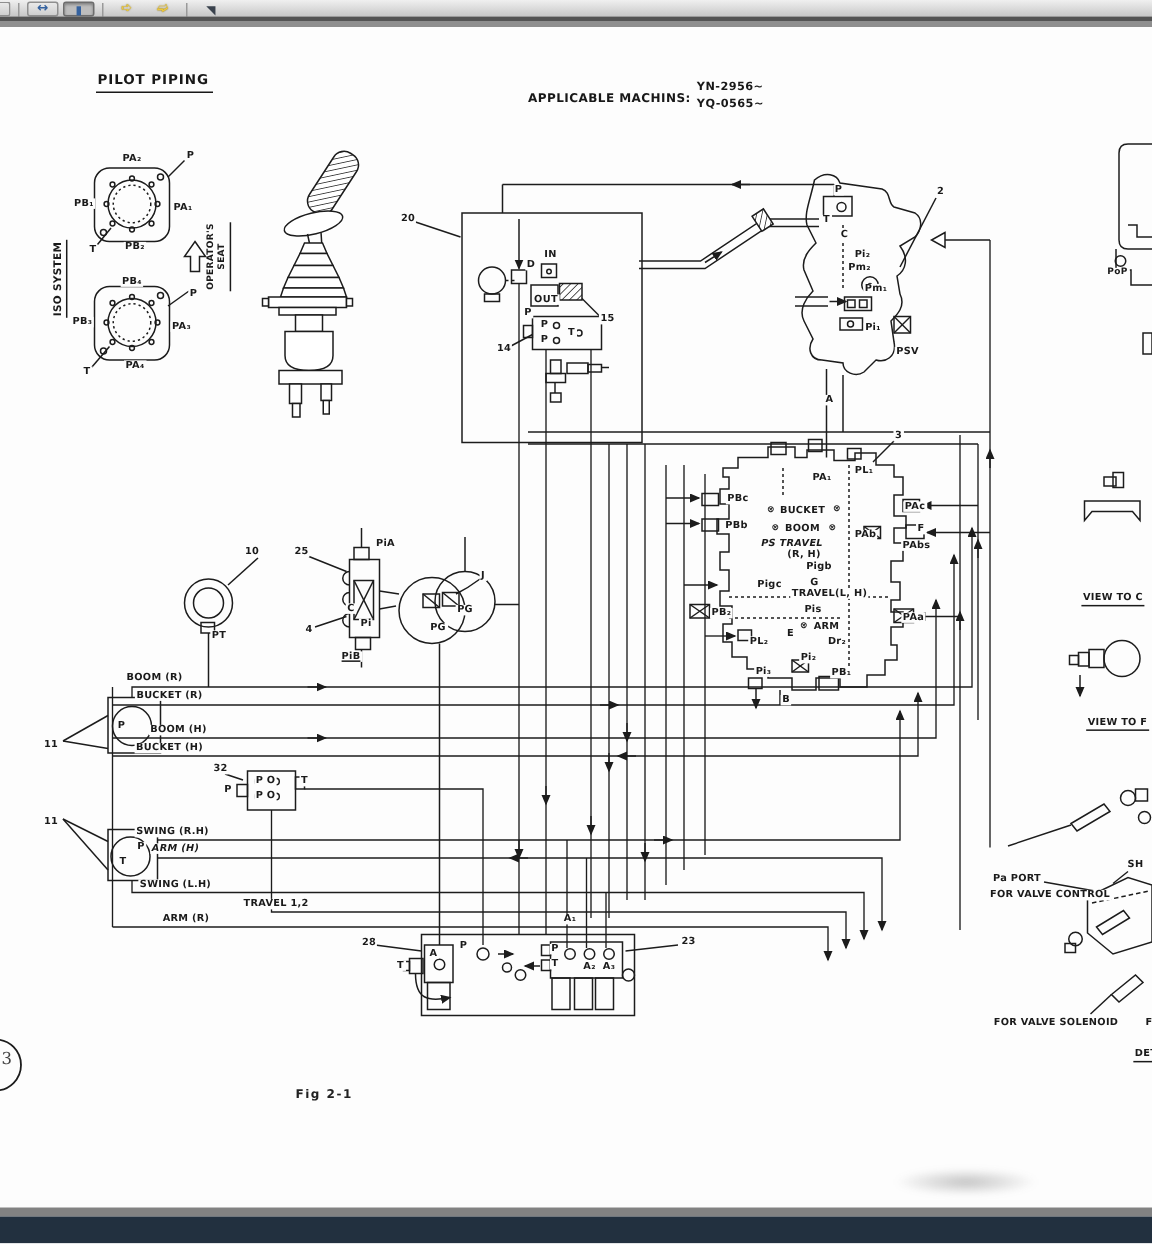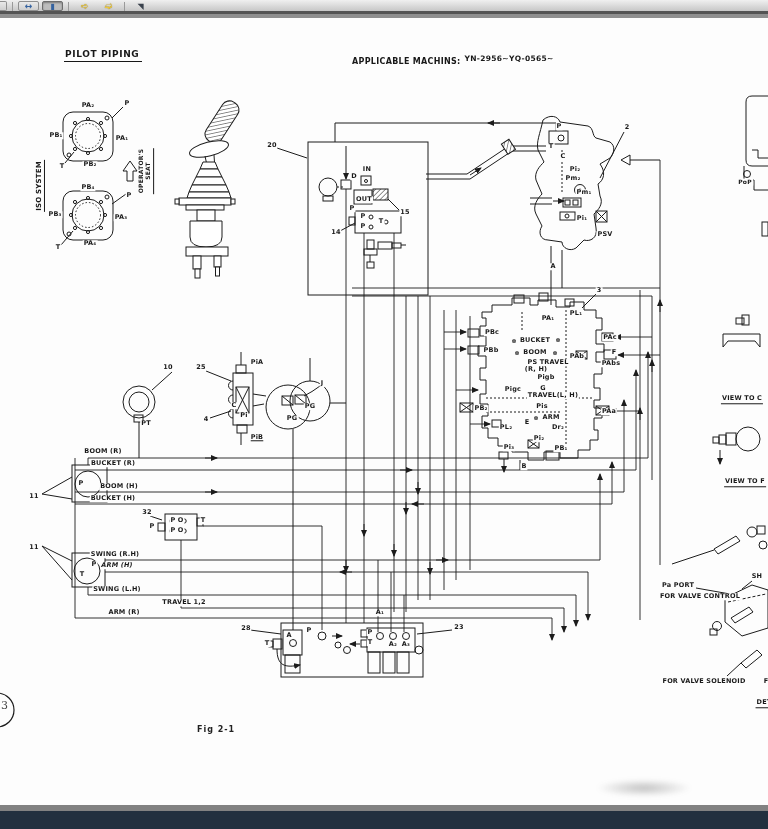--- a/index.html
+++ b/index.html
@@ -32,21 +32,21 @@
   #labels{position:absolute;left:0;top:0;width:768px;height:829px;pointer-events:none;}
   .lbl{position:absolute;transform:translate(-50%,-50%);font:700 6.5px "DejaVu Sans","Liberation Sans",sans-serif;
        color:#1a1a1a;letter-spacing:.2px;white-space:pre;background:#fdfdfd;padding:0 1px;line-height:1.15;
        text-align:center;}
   .lbl.u{border-bottom:1px solid #1a1a1a;padding-bottom:1px;}
   .lbl.rot{transform:translate(-50%,-50%) rotate(-90deg);}
   .title{position:absolute;left:64px;top:49px;font:700 9px "DejaVu Sans","Liberation Sans",sans-serif;
          letter-spacing:.6px;color:#181818;border-bottom:1.5px solid #181818;padding:0 3px 2px 1px;}
   .applic{position:absolute;left:352px;top:57px;display:flex;align-items:center;color:#181818;}
   .applic .al{font:700 8px "DejaVu Sans","Liberation Sans",sans-serif;letter-spacing:.3px;}
-  .applic .machines{display:flex;flex-direction:row;margin-left:4px;margin-top:-4px;}
+  .applic .machines{display:flex;flex-direction:column;margin-left:4px;margin-top:-4px;}
   .applic .machines span{font:700 7.5px "DejaVu Sans","Liberation Sans",sans-serif;letter-spacing:.3px;line-height:1.45;}
   .figcap{position:absolute;left:197px;top:725px;font:700 8px "DejaVu Sans","Liberation Sans",sans-serif;
           letter-spacing:1px;color:#222;}
   .stamp{position:absolute;left:1px;top:699px;font:400 11px "DejaVu Serif","Liberation Serif",serif;color:#444;}
   .smudge{position:absolute;left:596px;top:779px;width:96px;height:18px;border-radius:50%;
           background:radial-gradient(ellipse,rgba(90,90,90,.35),rgba(120,120,120,0) 70%);filter:blur(2px);}
 </style>
 </head>
 <body>
 
@@ -476,21 +476,21 @@
       <span class="lbl" style="left: 548px; top: 319px;">PA₁</span>
       <span class="lbl" style="left: 576px; top: 314px;">PL₁</span>
       <span class="lbl" style="left: 492px; top: 333px;">PBc</span>
       <span class="lbl" style="left: 491px; top: 351px;">PBb</span>
       <span class="lbl" style="left: 514px; top: 341px; font-size: 6px;">⊗</span>
       <span class="lbl" style="left: 535px; top: 341px;">BUCKET</span>
       <span class="lbl" style="left: 558px; top: 340px; font-size: 6px;">⊗</span>
       <span class="lbl" style="left: 517px; top: 353px; font-size: 6px;">⊗</span>
       <span class="lbl" style="left: 535px; top: 353px;">BOOM</span>
       <span class="lbl" style="left: 555px; top: 353px; font-size: 6px;">⊗</span>
-      <span class="lbl" style="left: 548px; top: 363px;">PS TRAVEL</span>
+      <span class="lbl" style="left: 528px; top: 363px; font-style: italic;">PS TRAVEL</span>
       <span class="lbl" style="left: 536px; top: 370px;">(R, H)</span>
       <span class="lbl" style="left: 546px; top: 378px;">Pigb</span>
       <span class="lbl" style="left: 500px; top: 390px; margin-left: 13px;">Pigc</span>
       <span class="lbl" style="left: 543px; top: 389px;">G</span>
       <span class="lbl" style="left: 553px; top: 396px;">TRAVEL(L, H)</span>
       <span class="lbl" style="left: 481px; top: 409px;">PB₂</span>
       <span class="lbl" style="left: 542px; top: 407px;">Pis</span>
       <span class="lbl" style="left: 536px; top: 418px; font-size: 6px;">⊗</span>
       <span class="lbl" style="left: 551px; top: 418px;">ARM</span>
       <span class="lbl" style="left: 527px; top: 423px;">E</span>
@@ -502,21 +502,21 @@
       <span class="lbl" style="left: 524px; top: 467px;">B</span>
       <span class="lbl" style="left: 610px; top: 338px;">PAc</span>
       <span class="lbl" style="left: 614px; top: 353px;">F</span>
       <span class="lbl" style="left: 577px; top: 357px;">PAb</span>
       <span class="lbl" style="left: 611px; top: 364px;">PAbs</span>
       <span class="lbl" style="left: 609px; top: 412px;">PAa</span>
       <span class="lbl" style="left: 146px; top: 424px;">PT</span>
       <span class="lbl" style="left: 257px; top: 363px;">PiA</span>
       <span class="lbl" style="left: 234px; top: 406px;">C</span>
       <span class="lbl" style="left: 244px; top: 416px;">Pi</span>
-      <span class="lbl" style="left: 257px; top: 438px; text-decoration: underline;">PiB</span>
+      <span class="lbl" style="left: 234px; top: 438px; text-decoration: underline;">PiB</span>
       <span class="lbl" style="left: 292px; top: 419px;">PG</span>
       <span class="lbl" style="left: 310px; top: 407px;">PG</span>
       <span class="lbl" style="left: 322px; top: 384px;">J</span>
       <span class="lbl" style="left: 103px; top: 452px;">BOOM (R)</span>
       <span class="lbl" style="left: 113px; top: 464px;">BUCKET (R)</span>
       <span class="lbl" style="left: 119px; top: 487px;">BOOM (H)</span>
       <span class="lbl" style="left: 113px; top: 499px;">BUCKET (H)</span>
       <span class="lbl" style="left: 81px; top: 484px;">P</span>
       <span class="lbl" style="left: 115px; top: 555px;">SWING (R.H)</span>
       <span class="lbl" style="left: 117px; top: 566px; font-style: italic;">ARM (H)</span>

